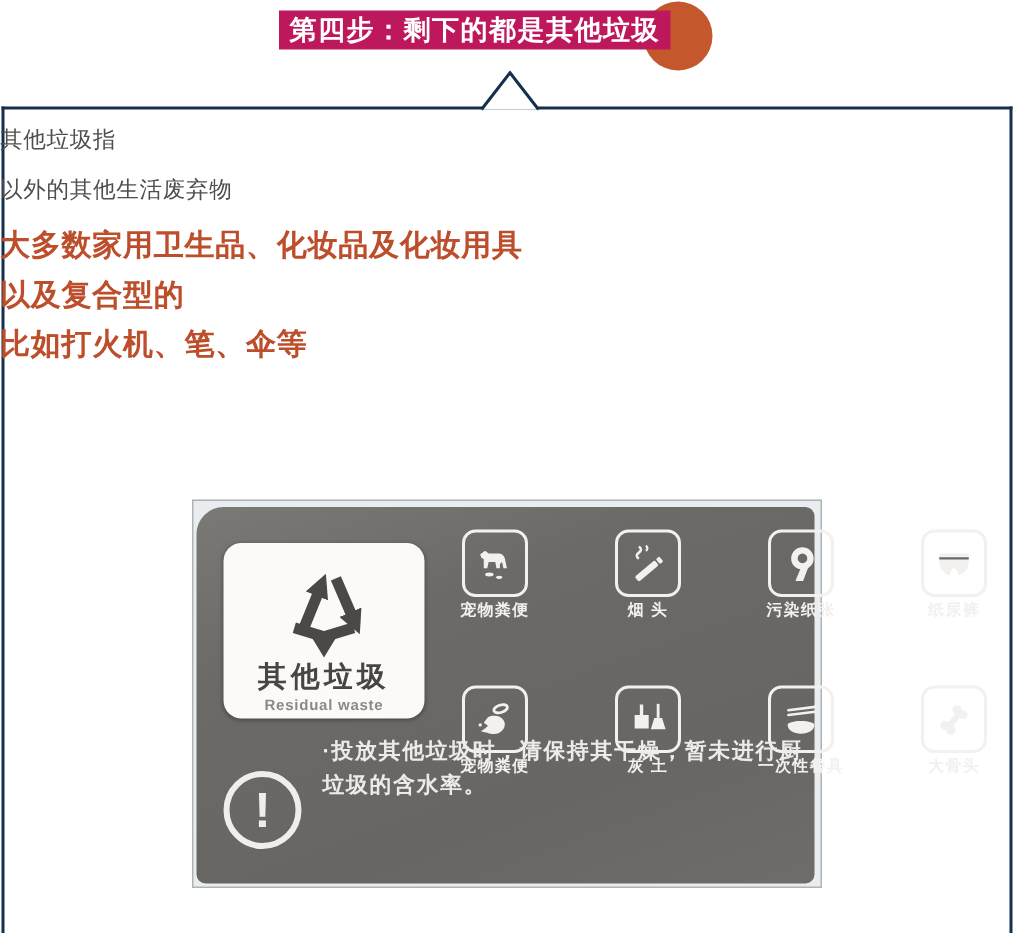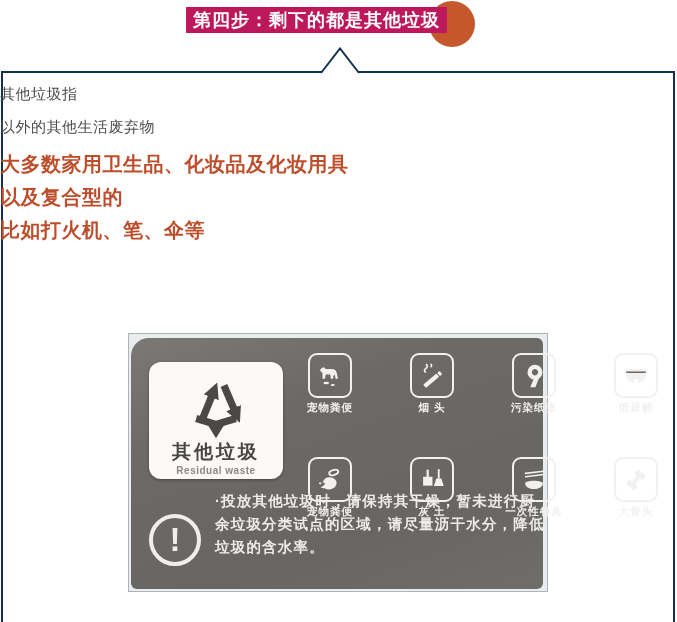--- a/index.html
+++ b/index.html
@@ -194,18 +194,17 @@
         </div>
         <div class="ilabel">大骨头</div>
       </div>
     </div>
 
     <div class="notice-circle">
       <span>!</span>
     </div>
     <div class="notice-text">
       <div class="notice-line">·投放其他垃圾时，请保持其干燥，暂未进行厨</div>
-      <div class="notice-line">余垃圾分类试点的区域，请尽量沥干水分，降低</div>
       <div class="notice-line">垃圾的含水率。</div>
     </div>
 
   </div>
 </div>
 
 </body></html>

